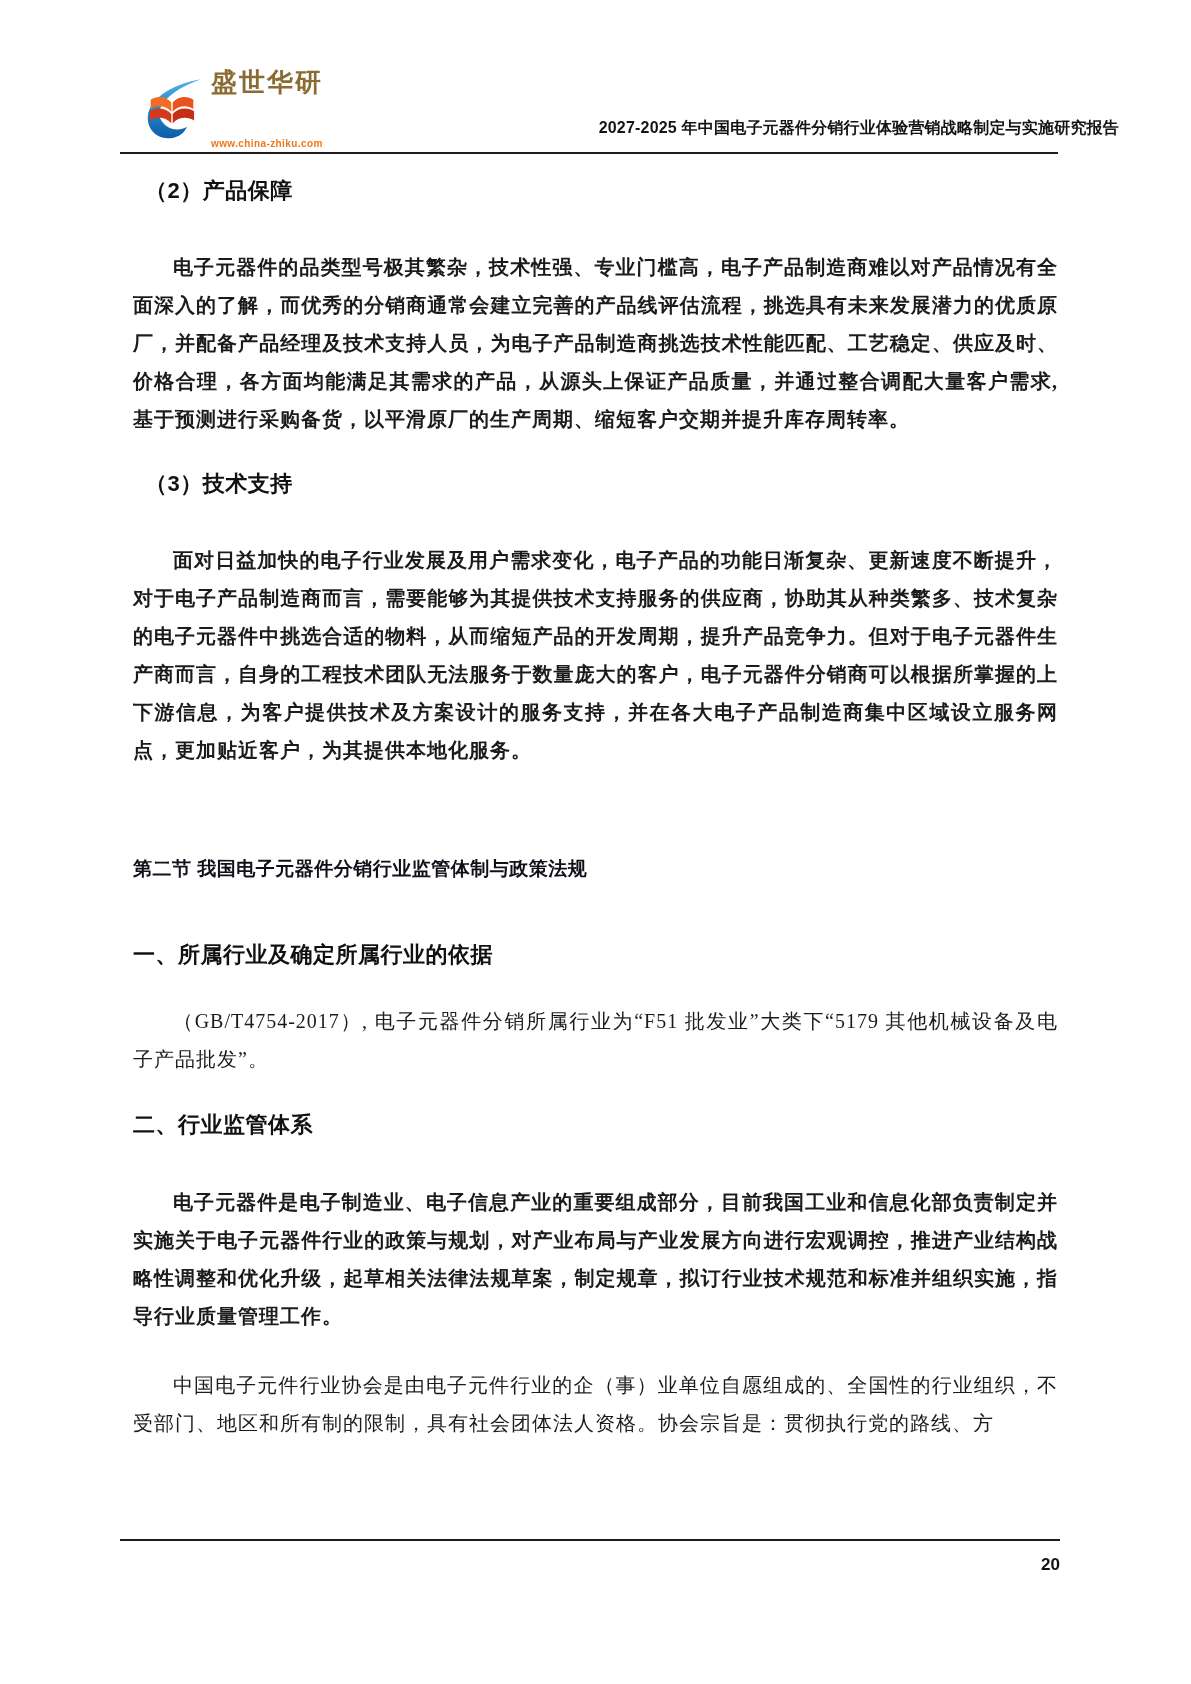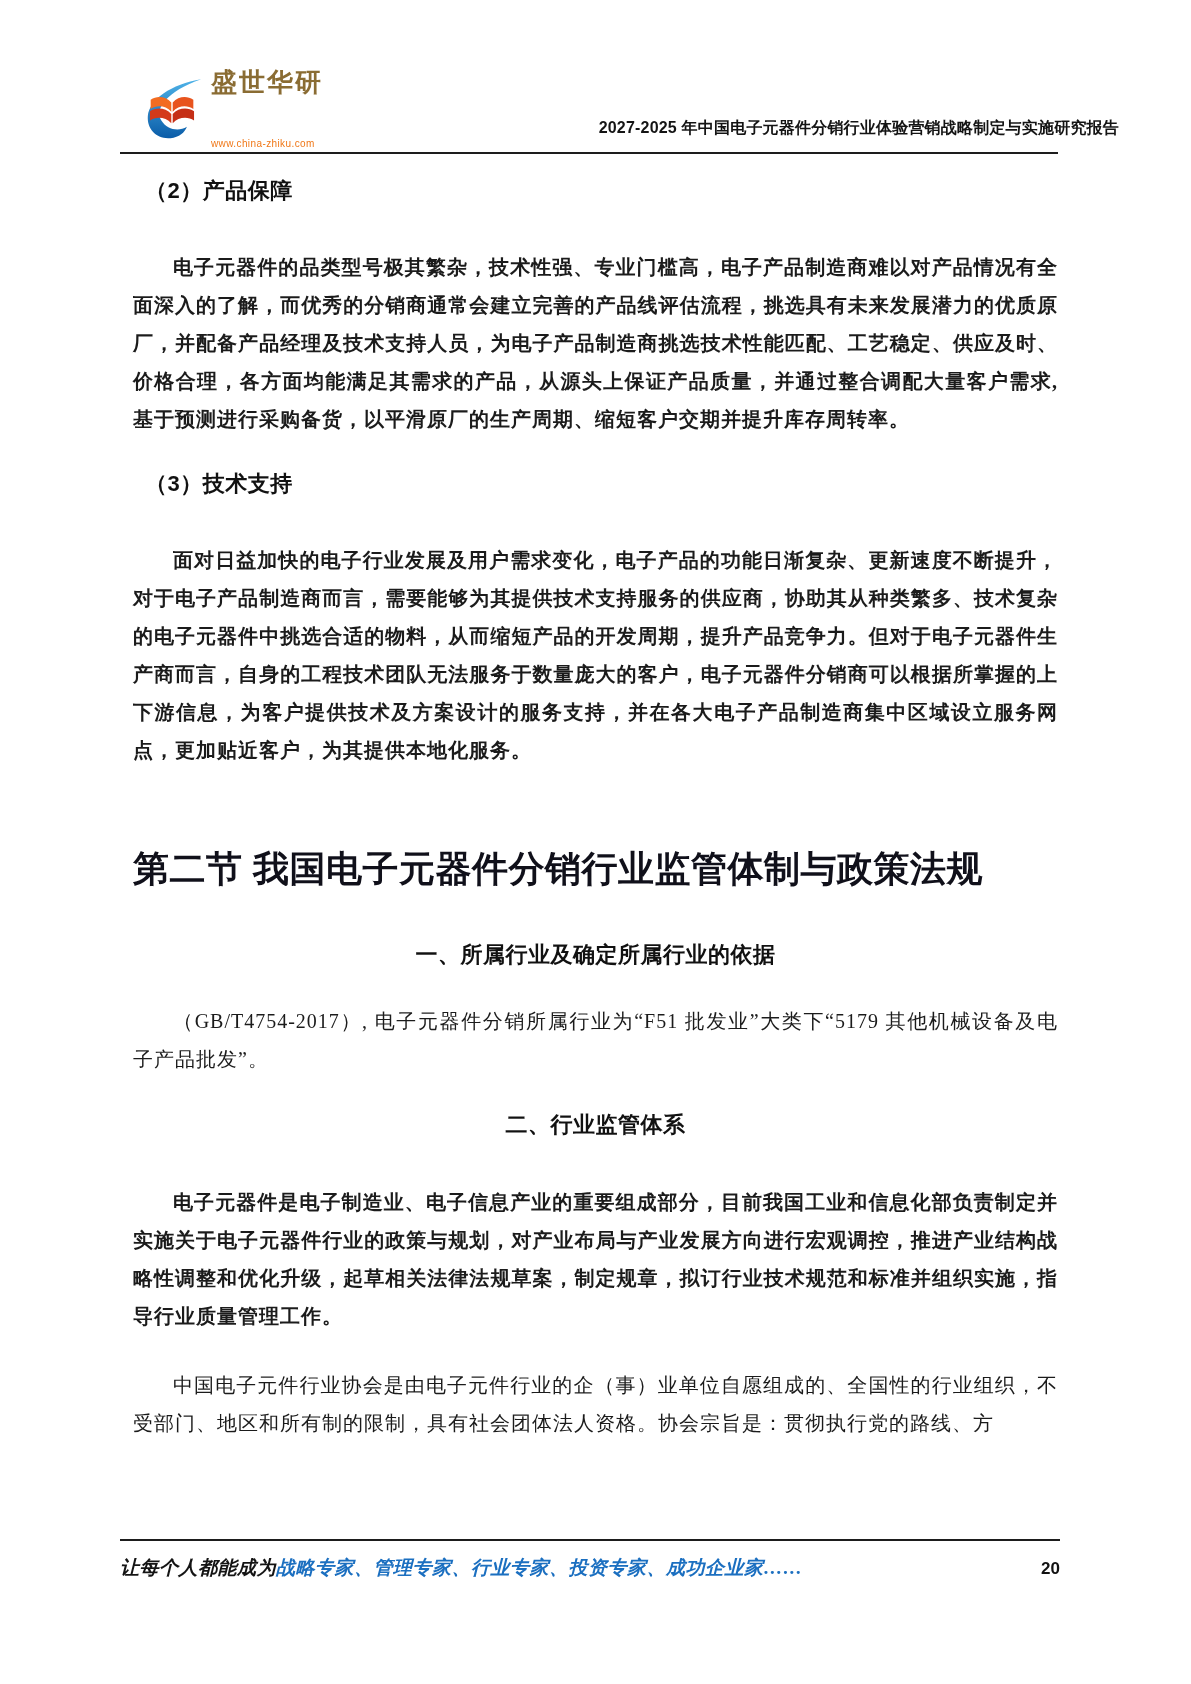--- a/index.html
+++ b/index.html
@@ -16,46 +16,46 @@
     display:flex; align-items:flex-end;
   }
   .logo { display:flex; align-items:center; gap:7px; margin-bottom:0; }
   .logo svg { width:64px; height:64px; display:block; }
   .logo-text { display:flex; flex-direction:column; line-height:1;gap:39px; }
   .brand {
     font-family:"Liberation Sans", sans-serif; font-weight:bold;
     font-size:26px; letter-spacing:2px; color:#8a6c33;
   }
   .brand-url {
-    font-family:"Liberation Sans", sans-serif; font-weight:normal;
+    font-family:"Liberation Sans", sans-serif; font-weight:bold;
     font-size:10px; letter-spacing:.4px; color:#f07818; margin-top:5px;
   }
   .report-title {
     margin-left:auto; margin-bottom:10px;
     font-family:"Liberation Sans", sans-serif;
     font-size:16px; font-weight:700; color:#141414; letter-spacing:.2px;
   }
   .header-rule {
     position:absolute; left:120px; right:133px; bottom:0;
     height:2px; background:#1d1d1d;
   }
 
   
   main { padding:10px 133px 0 133px; }
   .para {
     margin:0; font-size:20px; line-height:38px; letter-spacing:1px;
     text-align:justify; text-indent:2em; color:#1b1b1b;
   }
   .h1b {
     margin:0; font-family:"Liberation Sans", sans-serif; font-weight:bold;
-    font-size:36px; line-height:40px; color:#10101a; letter-spacing:.5px;
+    font-size:19px; line-height:40px; color:#10101a; letter-spacing:.5px;
   }
   .h2b {
     margin:0; font-family:"Liberation Sans", sans-serif; font-weight:bold;
-    font-size:22px; line-height:32px; color:#111; letter-spacing:.5px;text-align:center;
+    font-size:22px; line-height:32px; color:#111; letter-spacing:.5px;
   }
   .h3b {
     margin:12px; font-family:"Liberation Sans", sans-serif; font-weight:bold;
     font-size:22px; line-height:30px; color:#111; letter-spacing:.5px;
   }
   .mt31 { margin-top:31px; }
   .mt42 { margin-top:42px;font-weight:bold; }
   .mt50 { margin-top:50px; }
   .mt80 { margin-top:80px; }
 
@@ -111,17 +111,14 @@
   <p class="para mt42">面对日益加快的电子行业发展及用户需求变化，电子产品的功能日渐复杂、更新速度不断提升，对于电子产品制造商而言，需要能够为其提供技术支持服务的供应商，协助其从种类繁多、技术复杂的电子元器件中挑选合适的物料，从而缩短产品的开发周期，提升产品竞争力。但对于电子元器件生产商而言，自身的工程技术团队无法服务于数量庞大的客户，电子元器件分销商可以根据所掌握的上下游信息，为客户提供技术及方案设计的服务支持，并在各大电子产品制造商集中区域设立服务网点，更加贴近客户，为其提供本地化服务。</p>
   <div class="h1b mt80">第二节 我国电子元器件分销行业监管体制与政策法规</div>
   <div class="h2b mt50">一、所属行业及确定所属行业的依据</div>
   <p class="para mt31">（GB/T4754-2017）, 电子元器件分销所属行业为“F51 批发业”大类下“5179 其他机械设备及电子产品批发”。</p>
   <div class="h2b mt31">二、行业监管体系</div>
   <p class="para mt42">电子元器件是电子制造业、电子信息产业的重要组成部分，目前我国工业和信息化部负责制定并实施关于电子元器件行业的政策与规划，对产业布局与产业发展方向进行宏观调控，推进产业结构战略性调整和优化升级，起草相关法律法规草案，制定规章，拟订行业技术规范和标准并组织实施，指导行业质量管理工作。</p>
   <p class="para mt31">中国电子元件行业协会是由电子元件行业的企（事）业单位自愿组成的、全国性的行业组织，不受部门、地区和所有制的限制，具有社会团体法人资格。协会宗旨是：贯彻执行党的路线、方</p>
 </main>
 
 <footer class="page-footer">
-  <div class="slogan">
-    <span class="slogan-prefix">让每个人都能成为</span><span class="slogan-highlight">战略专家、管理专家、行业专家、投资专家、成功企业家……</span>
-  </div>
   <div class="page-num">20</div>
 </footer>
 
 </body></html>

